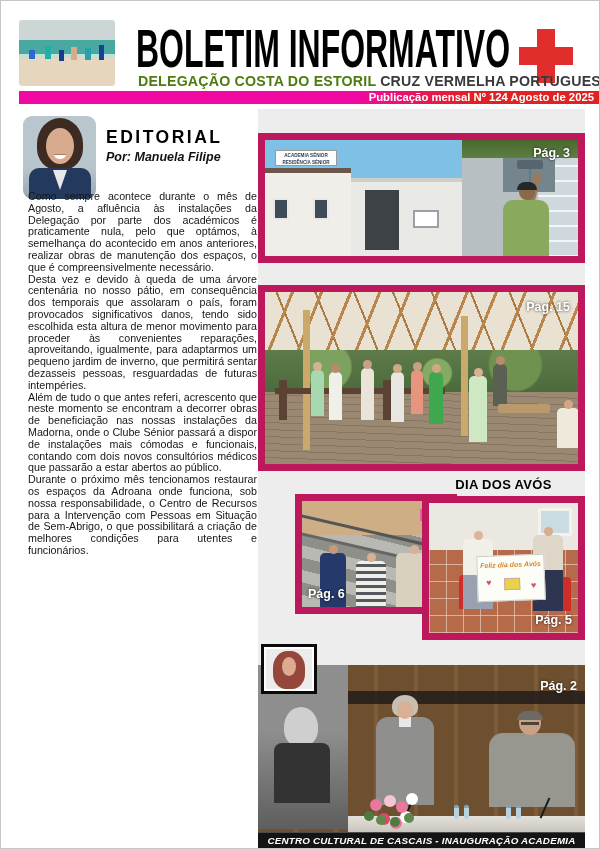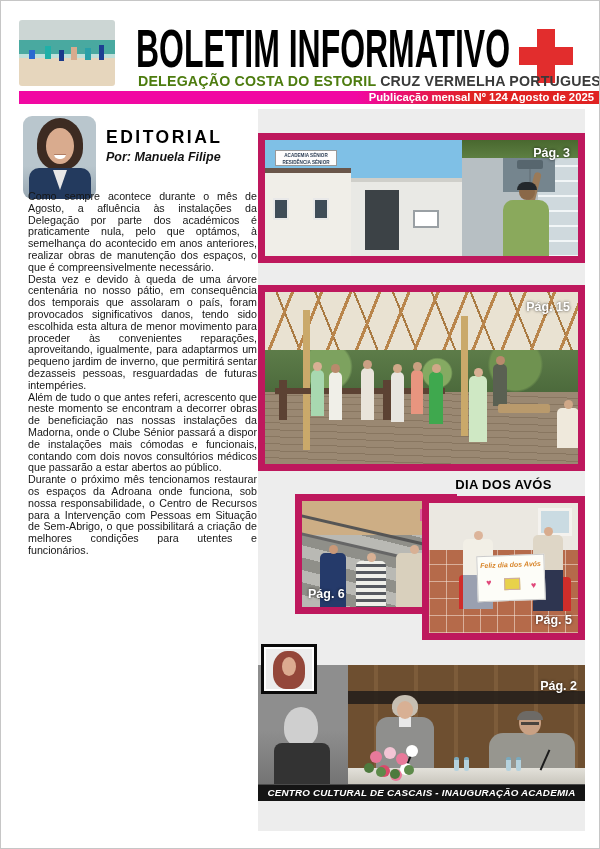--- a/index.html
+++ b/index.html
@@ -109,21 +109,21 @@
   .avos .heart { color:#e0487a; font-size:9px; line-height:9px; }
 
   
   .banner { left:0; top:533px; width:327px; height:23px; background:#0a0a0a; }
   .banner span { display:block; padding-left:56px; text-align:center; line-height:23px;
                  color:#fff; font-size:14.5px; font-weight:bold; letter-spacing:.5px; }
   .tportrait { left:3px; top:535px; width:56px; height:50px; background:#0a0a0a; padding:3px; }
   .tportrait .inner { position:relative; width:100%; height:100%; border:2px solid #fff; background:#ececec; overflow:hidden; }
   .tportrait .hair { position:absolute; left:7px; top:2px; width:32px; height:38px; border-radius:45% 45% 40% 40%; background:#94473a; }
   .tportrait .face { position:absolute; left:16px; top:8px; width:14px; height:19px; border-radius:50%; background:#dcab90; }
-  .conf { left:0; top:556px; width:327px; height:136px;
+  .conf { left:0; top:556px; width:327px; height:184px;
           background:repeating-linear-gradient(90deg,#6e4f30 0 36px,#7d5c3a 36px 40px); }
   .conf .bw { position:absolute; left:0; top:0; width:90px; height:164px; background:linear-gradient(180deg,#8e8e8e 0 40%,#5e5e5e 100%); }
   .conf .bw .hairbw { position:absolute; left:26px; top:42px; width:34px; height:40px; border-radius:50% 50% 44% 44%; background:#cfcfcf; }
   .conf .bw .bodybw { position:absolute; left:16px; top:78px; width:56px; height:60px; border-radius:8px 8px 0 0; background:#333; }
   .conf .beam { position:absolute; left:90px; top:26px; right:0; height:13px; background:#241f1a; opacity:.88; }
   .conf .woman { position:absolute; left:118px; top:30px; width:58px; height:110px; }
   .conf .woman .hairw { position:absolute; left:16px; top:0; width:26px; height:22px; border-radius:50% 50% 40% 40%; background:#c7bfb2; }
   .conf .woman .facew { position:absolute; left:21px; top:6px; width:16px; height:18px; border-radius:50%; background:#d8b094; }
   .conf .woman .suit { position:absolute; left:0; top:22px; width:58px; height:88px; border-radius:12px 12px 0 0; background:#8f8f8d; }
   .conf .woman .collar { position:absolute; left:23px; top:22px; width:12px; height:10px; background:#e8e8e8; }

